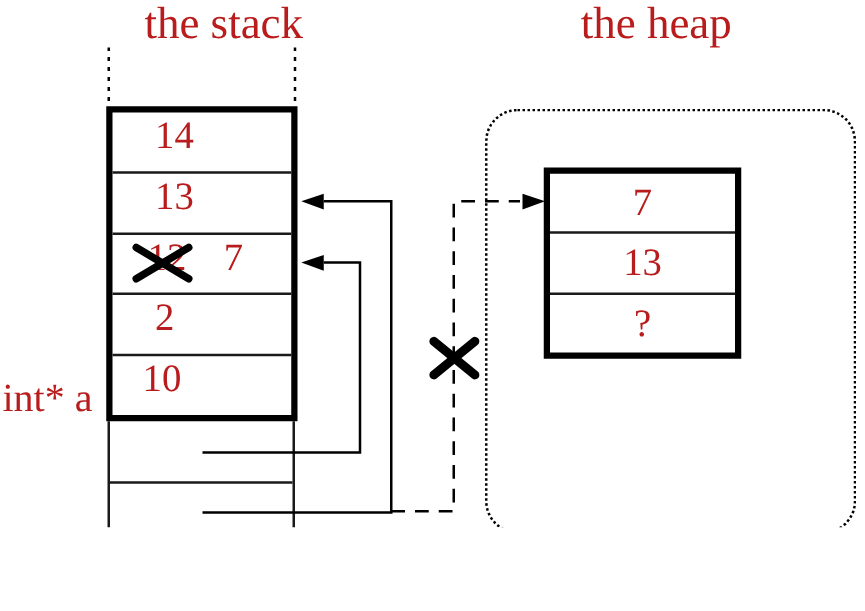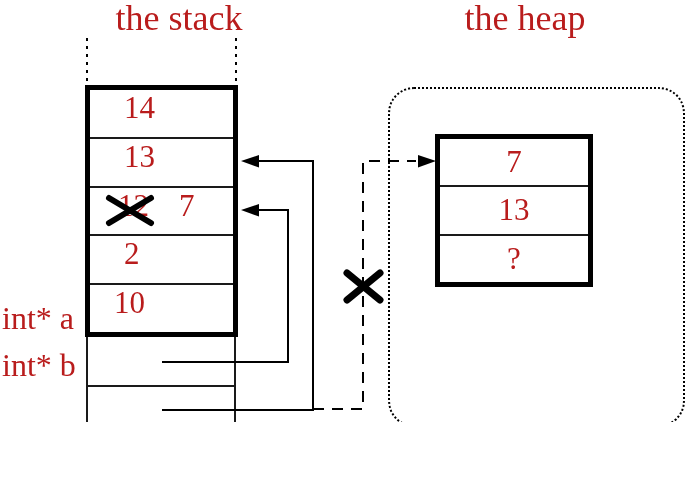--- a/index.html
+++ b/index.html
@@ -111,21 +111,20 @@
       <span>10</span>
     </div>
   </div>
 
   <div class="below-box">
     <div class="brow"></div>
     <div class="brow"></div>
   </div>
 
   <div class="ptr-label lbl-a">int* a</div>
-  <div class="ptr-label lbl-b">int* b</div>
 
   <div class="heap-region"></div>
 
   <div class="heap-box">
     <div class="cell">
       <span>7</span>
     </div>
     <div class="cell">
       <span>13</span>
     </div>

